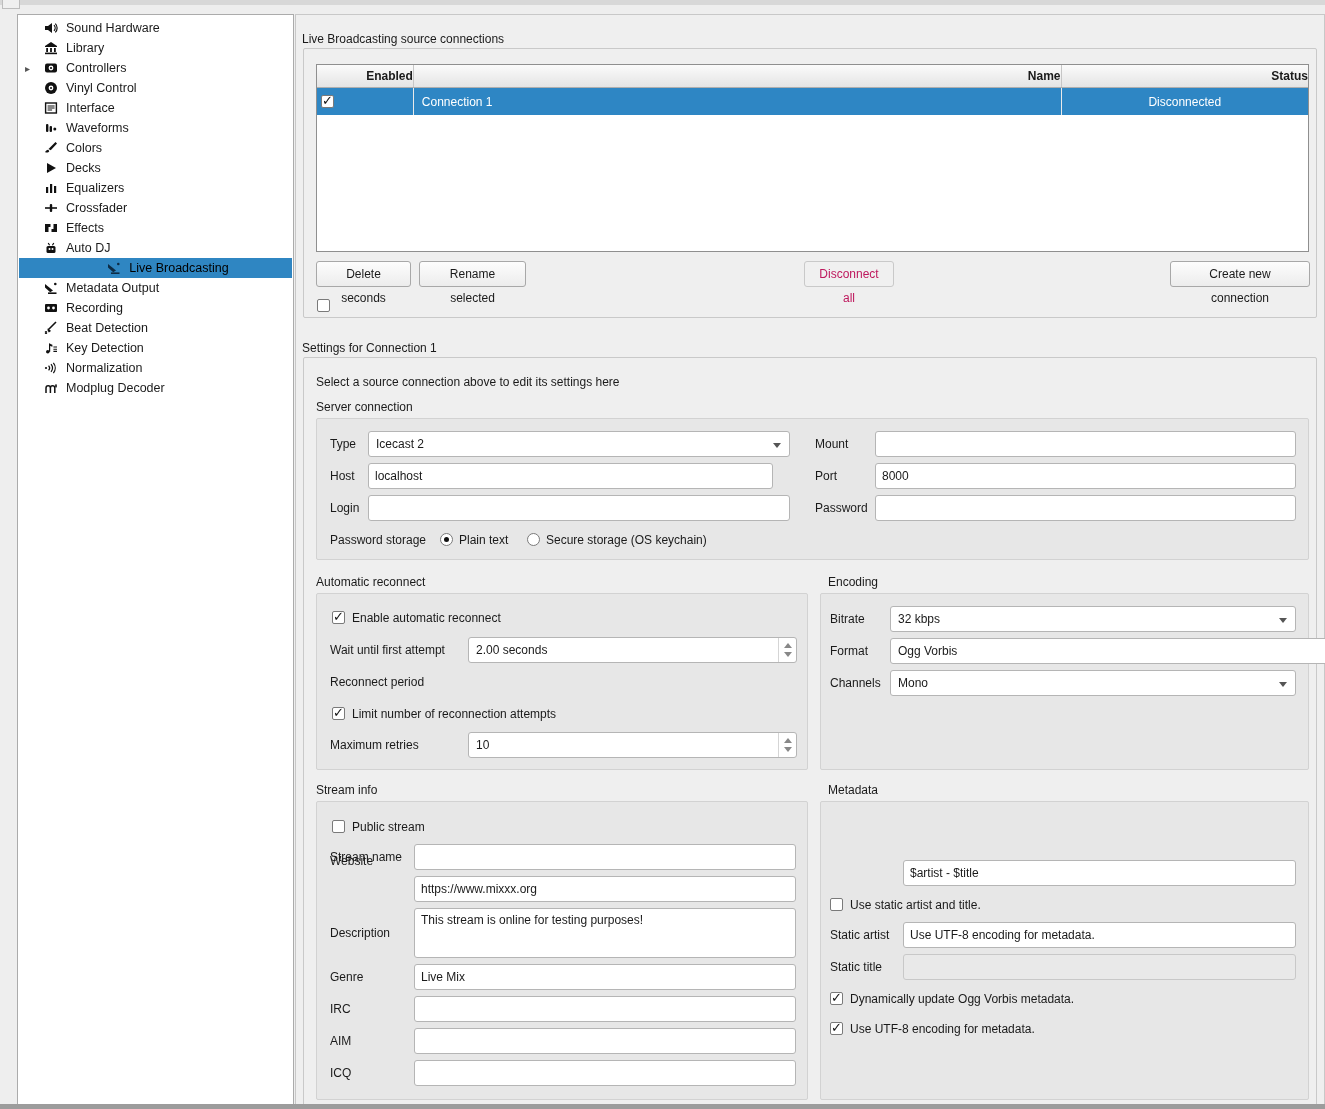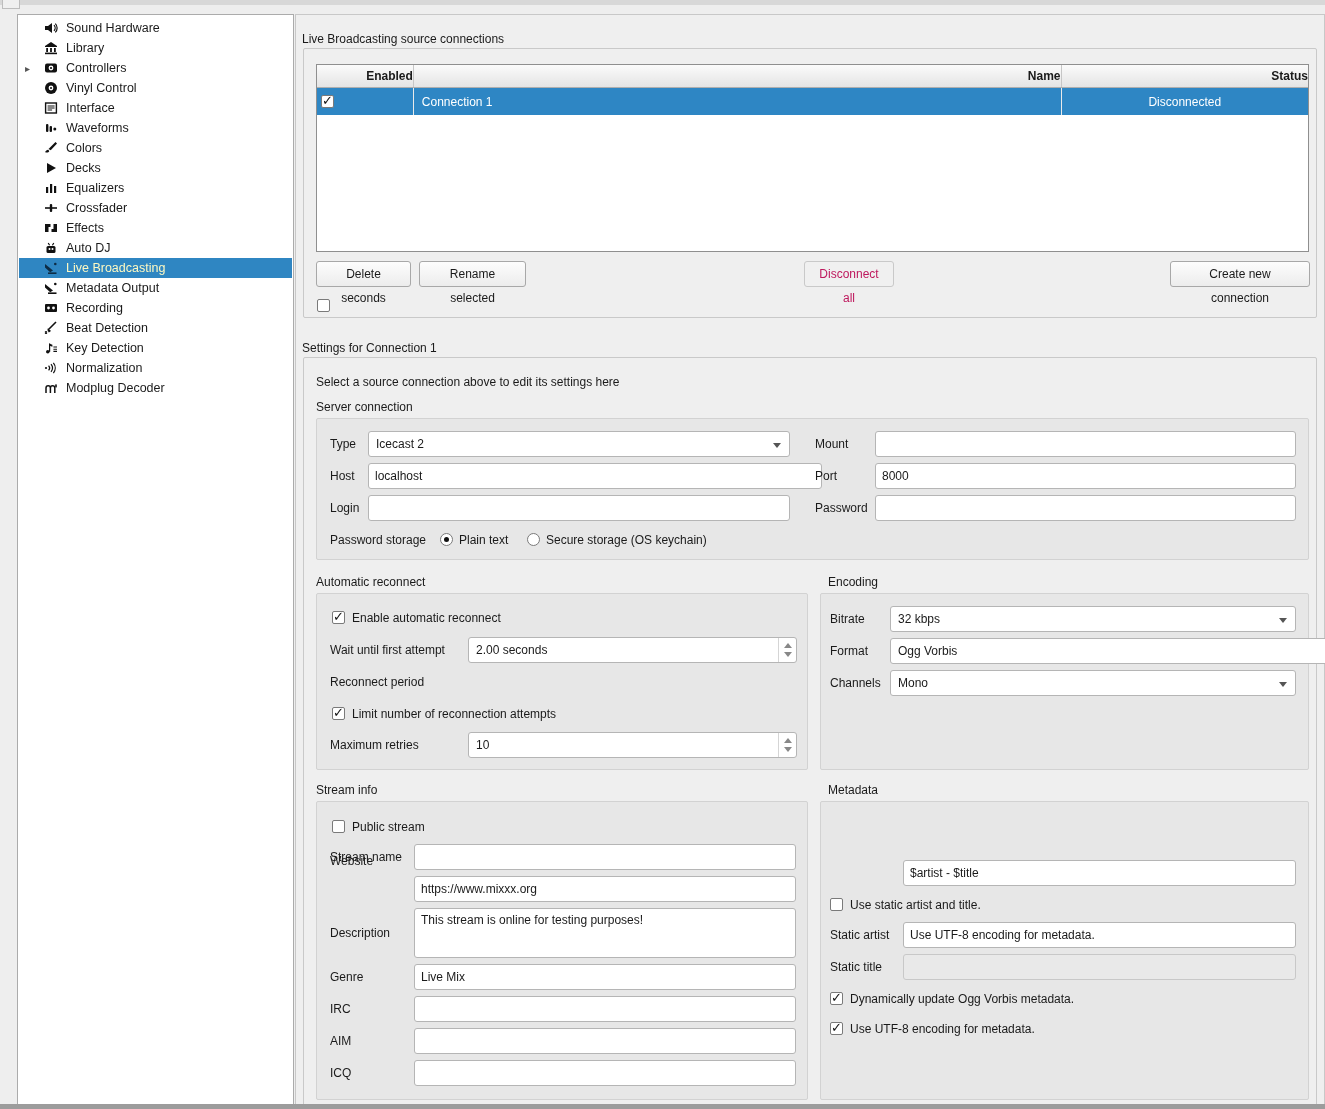--- a/index.html
+++ b/index.html
@@ -7,21 +7,21 @@
         font-family:"Liberation Sans",sans-serif;font-size:12px;color:#1a1a1a;}
   .lbl{position:absolute;line-height:26px;height:26px;white-space:nowrap;box-sizing:border-box;}
   .grouptitle{position:absolute;height:16px;line-height:16px;white-space:nowrap;}
   .frame{position:absolute;border:1px solid #c9c9c9;border-radius:2px;box-sizing:border-box;}
   .panel{position:absolute;background:#e7e7e7;border:1px solid #d2d2d2;border-radius:2px;box-sizing:border-box;}
   
   .sidebar{position:absolute;left:10px;top:14px;width:277px;height:1095px;background:#ffffff;
            border:1px solid #ababab;box-sizing:border-box;margin-left:7px;}
   .sb-item{position:absolute;left:1px;width:273px;height:20px;display:flex;align-items:center;
            padding-left:24px;box-sizing:border-box;font-size:12.5px;}
-  .sb-item.selected{background:#2f86c2;color:#fef9c3;}
+  .sb-item.selected{background:#2f86c2;color:#000000;justify-content:center;}
   .sb-icon{width:16px;height:14px;margin-right:7px;display:inline-flex;align-items:center;justify-content:center;flex:none;}
   .sb-icon svg{display:block;}
   .expander{width:18px;margin-left:-18px;color:#555;font-size:10px;display:inline-block;text-align:left;flex:none;
             font-family:"DejaVu Sans",sans-serif;}
   
   .tbl{position:absolute;left:316px;top:64px;width:993px;height:188px;background:#ffffff;
        border:1px solid #8f8f8f;box-sizing:border-box;}
   .tbl-head{display:flex;height:22px;background:linear-gradient(#fbfbfb,#e4e4e4);border-bottom:1px solid #aeaeae;}
   .th{font-weight:bold;text-align:right;line-height:22px;border-right:1px solid #c6c6c6;box-sizing:border-box;}
   .th:last-child{border-right:none;}
@@ -313,21 +313,21 @@
 
   <div class="lbl" style="left:330px;top:431px">Type</div>
   <div class="combo" style="left:368px;top:431px;width:422px">
     <span>Icecast 2</span>
     <span class="arrow"></span>
   </div>
   <div class="lbl" style="left:815px;top:431px">Mount</div>
   <input class="input" style="left: 875px; top: 431px; width: 421px;" value="">
 
   <div class="lbl" style="left:330px;top:463px">Host</div>
-  <input class="input" style="left: 368px; top: 463px; width: 454px;" value="localhost">
+  <input class="input" style="left: 368px; top: 463px; width: 405px;" value="localhost">
   <div class="lbl" style="left:815px;top:463px">Port</div>
   <input class="input" style="left: 875px; top: 463px; width: 421px;" value="8000">
 
   <div class="lbl" style="left:330px;top:495px">Login</div>
   <input class="input" style="left: 368px; top: 495px; width: 422px;" value="">
   <div class="lbl" style="left:815px;top:495px">Password</div>
   <input class="input" style="left: 875px; top: 495px; width: 421px;" value="">
 
   <div class="lbl" style="left:330px;top:527px">Password storage</div>
   <span class="radio selected" style="left:440px;top:533px"></span>

